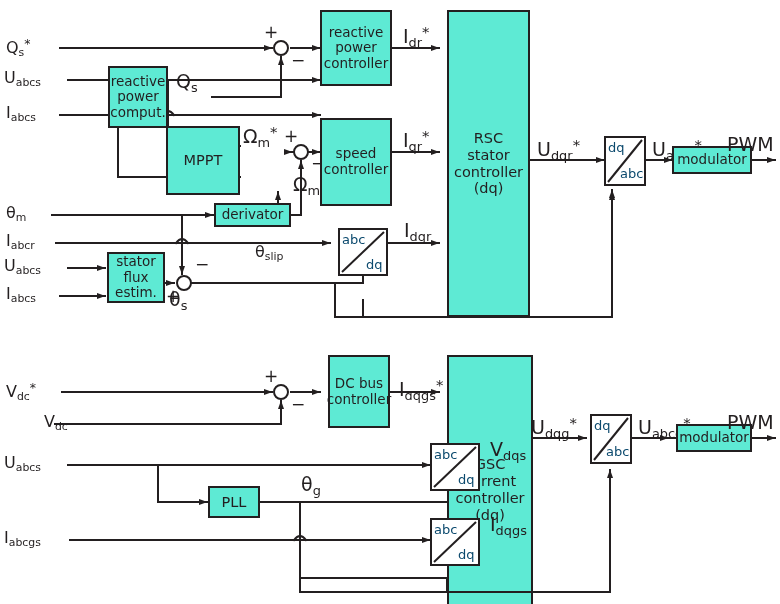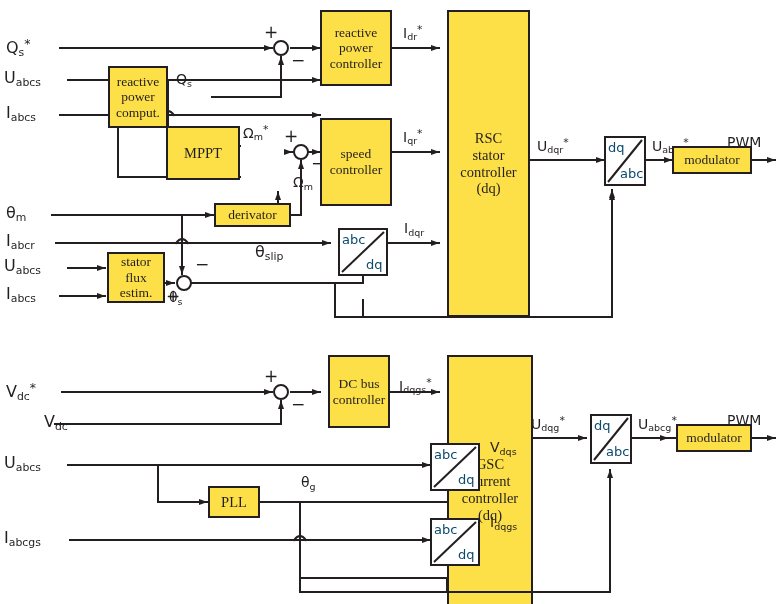--- a/index.html
+++ b/index.html
@@ -19,41 +19,40 @@
   }
   svg#wiring {
     position: absolute;
     left: 0; top: 0;
     width: 780px;
     height: 604px;
   }
   .blk {
     position: absolute;
     border: 2px solid #231f20;
-    background: #fde047;
+    background: #5eead4;
     box-sizing: border-box;
     display: flex;
     align-items: center;
     justify-content: center;
     text-align: center;
     line-height: 1.16;
     color: #231f20;
     font-size: 14.5px;
     white-space: pre-line;
-    font-family: Liberation Serif, serif;
   }
   .blk.small { font-size: 13.5px; }
   .lbl {
     position: absolute;
     color: #231f20;
     font-size: 16px;
     white-space: nowrap;
     line-height: 1;
   }
-  .lbl.sm { font-size: 14px; }
+  .lbl.sm { font-size: 19px; }
   .lbl sub {
     font-size: 0.68em;
     vertical-align: -0.28em;
   }
   .lbl sup {
     font-size: 0.78em;
     vertical-align: 0.42em;
   }
   .sign {
     position: absolute;
@@ -190,21 +189,21 @@
   </svg>
 
   <div class="lbl" style="left:6px; top:38px;">Q<sub>s</sub><sup>*</sup></div>
   <div class="lbl" style="left:4px; top:70px;">U<sub>abcs</sub></div>
   <div class="lbl" style="left:6px; top:105px;">I<sub>abcs</sub></div>
 
   <div class="blk small" style="left:108px; top:66px; width:60px; height:62px;">reactive
 power
 comput.</div>
 
-  <div class="blk" style="left:166px; top:126px; width:74px; height:54px;">MPPT</div>
+  <div class="blk" style="left:166px; top:126px; width:74px; height:69px;">MPPT</div>
 
   <div class="lbl sm" style="left:176px; top:72px;">Q<sub>s</sub></div>
 
   <div class="lbl sm" style="left:243px; top:125px;">Ω<sub>m</sub><sup>*</sup></div>
   <div class="lbl sm" style="left:293px; top:175px;">Ω<sub>m</sub></div>
 
   <div style="position:absolute; left:273px; top:40px; width:16px; height:16px;
               border:2px solid #231f20; border-radius:50%; background:#fff; box-sizing:border-box;"></div>
   <div class="sign" style="left:264px; top:24px;">+</div>
   <div class="sign" style="left:291px; top:52px;">−</div>

